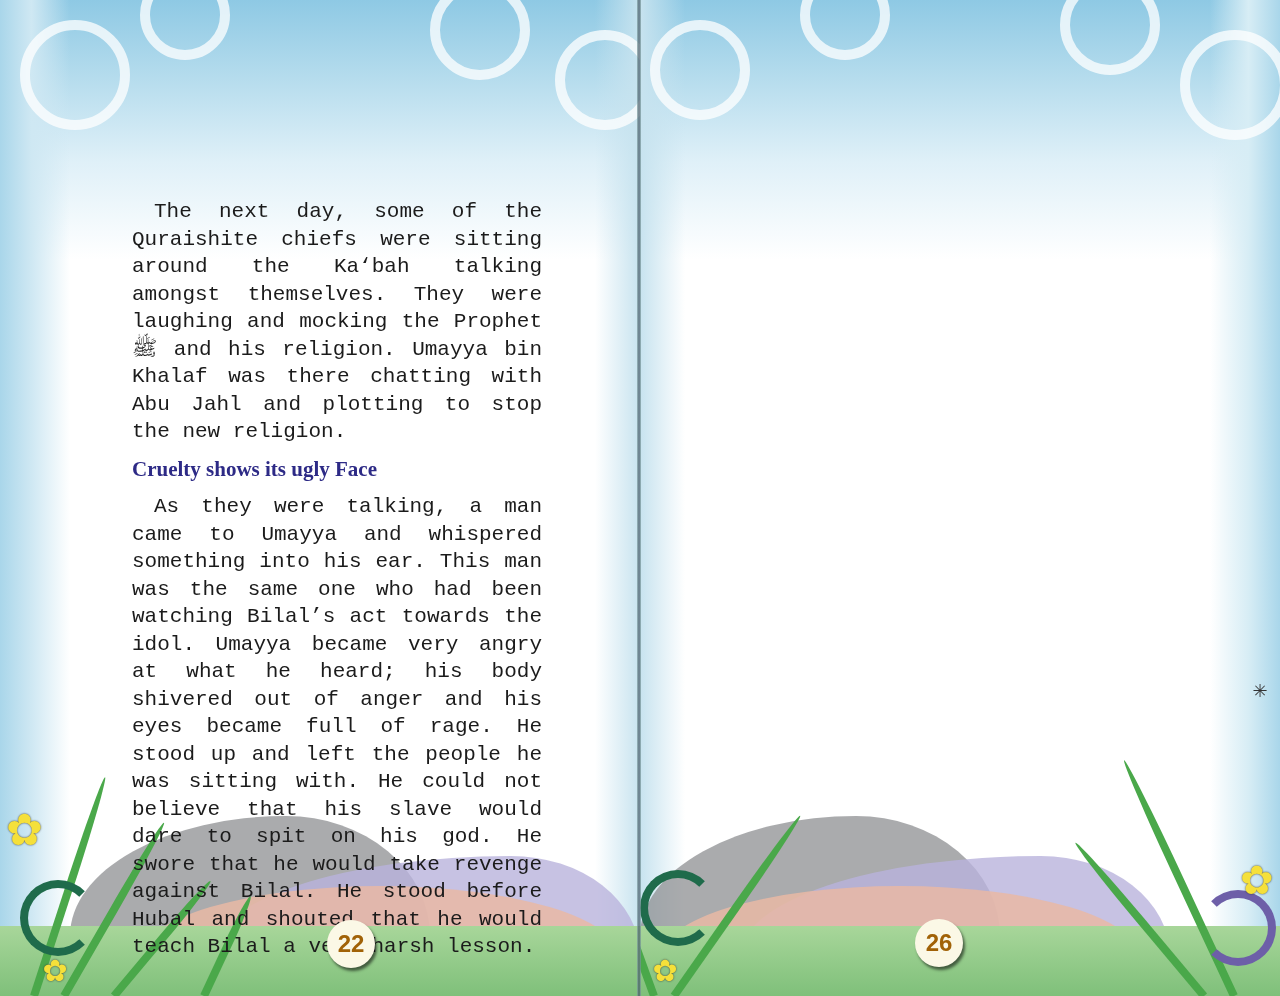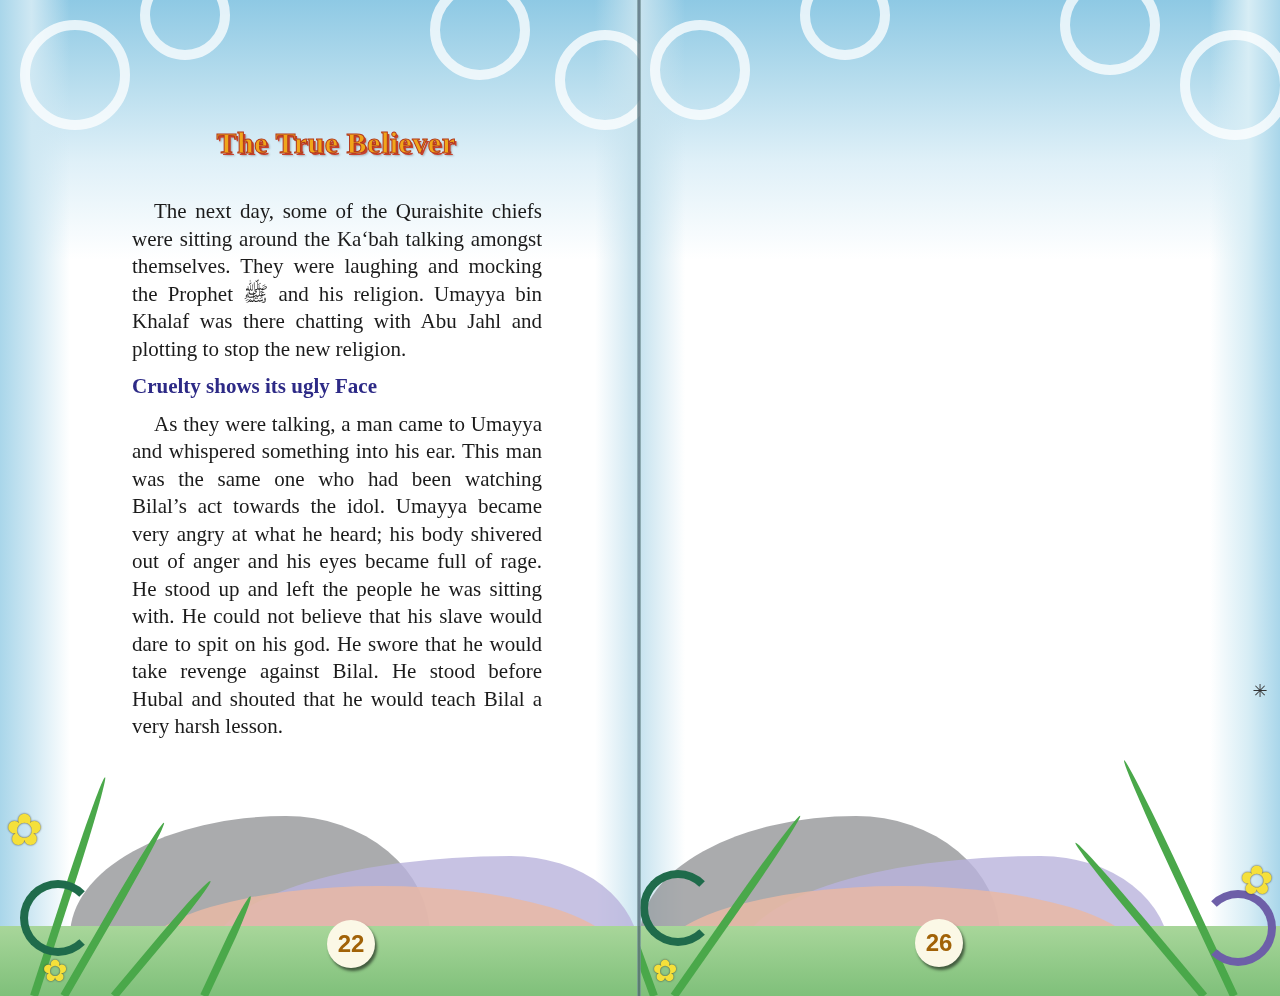--- a/index.html
+++ b/index.html
@@ -37,21 +37,21 @@
 
   
   .title { position:absolute; left:196px; top:126px; width:280px; text-align:center;
     font-family:"Liberation Serif", serif; font-weight:bold; font-size:30px; letter-spacing:0.5px;
     color:#f0a61a; -webkit-text-stroke:1px #b2391e;
     text-shadow:2px 2px 0 #c8402a, 3px 3px 2px rgba(0,0,0,0.25); }
 
   
   .text { position:absolute; color:#1b1b1b; font-size:21px; line-height:27.5px; text-align:justify; }
   .text p { margin:0 0 10px 0; }
-  .text p.indent { text-indent:22px; }
+  .text p.indent { text-indent:22px;font-family:Liberation Mono, monospace; }
   .text h3 { margin:5px 0 10px 0; color:#2d2a86; font-family:"Liberation Serif", serif; font-size:21px; font-weight:bold; }
   .left-text { left:132px; top:198px; width:410px; }
 
   
   .pnum { position:absolute; width:48px; height:48px; border-radius:50%; background:#fbf8e6;
     box-shadow:2px 3px 3px rgba(0,0,0,0.55); text-align:center; line-height:48px;
     font-family:"Liberation Sans", sans-serif; font-weight:bold; font-size:24px; color:#a16207; }
   .pnum.left { left:327px; top:920px; }
   .pnum.right { left:915px; top:919px; }
 </style>
@@ -76,21 +76,20 @@
       <div class="meadow"></div>
       <div class="grass" style="left:30px;height:230px;transform:rotate(18deg);"></div>
       <div class="grass" style="left:60px;height:200px;transform:rotate(30deg);"></div>
       <div class="grass" style="left:110px;height:150px;transform:rotate(40deg);"></div>
       <div class="grass" style="left:200px;height:110px;transform:rotate(25deg);"></div>
       <div class="curl" style="left:20px;bottom:40px;"></div>
       <div class="flower" style="left:6px;bottom:150px;font-size:44px;">✿</div>
       <div class="flower" style="left:40px;bottom:10px;">✿</div>
     </div>
 
-    <div class="title">The True Believer</div>
 
     <div class="text left-text">
       <p class="indent">The next day, some of the Quraishite chiefs were sitting around the Ka‘bah talking amongst themselves. They were laughing and mocking the Prophet ﷺ and his religion. Umayya bin Khalaf was there chatting with Abu Jahl and plotting to stop the new religion.</p>
       <h3>Cruelty shows its ugly Face</h3>
       <p class="indent">As they were talking, a man came to Umayya and whispered something into his ear. This man was the same one who had been watching Bilal’s act towards the idol. Umayya became very angry at what he heard; his body shivered out of anger and his eyes became full of rage. He stood up and left the people he was sitting with. He could not believe that his slave would dare to spit on his god. He swore that he would take revenge against Bilal. He stood before Hubal and shouted that he would teach Bilal a very harsh lesson.</p>
     </div>
 
     <div class="pnum left">22</div>
   </div>
 

